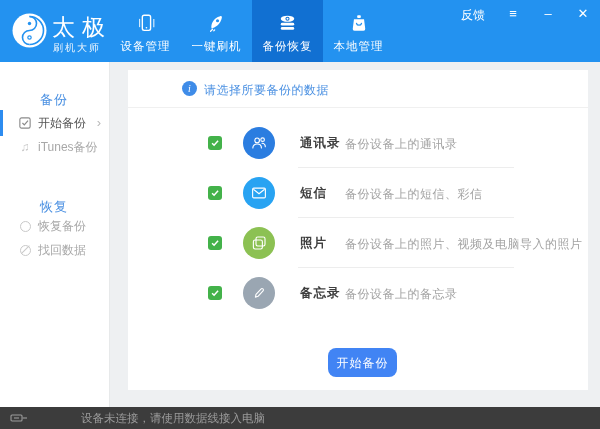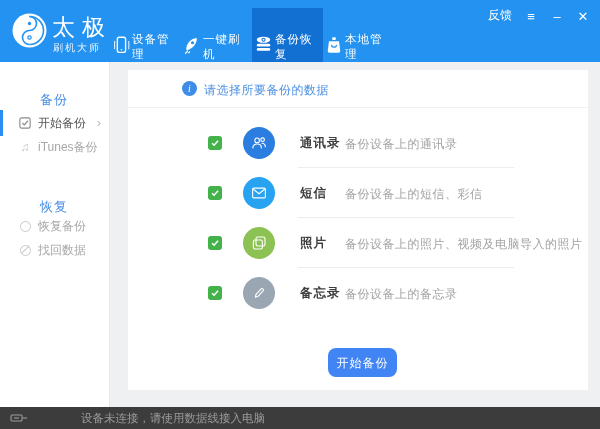--- a/index.html
+++ b/index.html
@@ -5,25 +5,25 @@
   html,body{margin:0;padding:0;}
   body{font-family:"Liberation Sans","DejaVu Sans",sans-serif;}
   #app{position:relative;width:600px;height:429px;background:#eef0f2;overflow:hidden;text-decoration:underline;}
 
   
   .topbar{position:absolute;left:0;top:0;width:600px;height:62px;background:#2392f0;}
   .logo{position:absolute;left:12px;top:13px;width:35px;height:35px;}
   .brand-title{position:absolute;left:52px;top:12px;font-size:23px;color:#fff;letter-spacing:7px;white-space:nowrap;}
   .brand-sub{position:absolute;left:53px;top:41px;font-size:10px;color:#eaf4fd;letter-spacing:2px;white-space:nowrap;}
   .tabs{position:absolute;left:110px;top:0;height:62px;display:flex;}
-  .tab{width:71px;height:62px;display:flex;flex-direction:row;align-items:center;justify-content:flex-start;padding-top:11px;box-sizing:border-box;color:#fff;cursor:pointer;margin-top:8px;}
+  .tab{width:71px;height:62px;display:flex;flex-direction:column;align-items:center;justify-content:flex-start;padding-top:11px;box-sizing:border-box;color:#fff;cursor:pointer;}
   .tab.active{background:#1170d2;}
   .tab .ticon{height:24px;display:flex;align-items:center;justify-content:center;}
   .tab .tlabel{font-size:11.5px;margin-top:4px;letter-spacing:1px;}
-  .win-controls{position:absolute;right:10px;top:7px;display:flex;align-items:flex-end;gap:12px;color:#fff;}
+  .win-controls{position:absolute;right:10px;top:7px;display:flex;align-items:flex-start;gap:21px;color:#fff;}
   .feedback{font-size:12px;cursor:pointer;}
   .wc{font-size:13px;line-height:14px;cursor:pointer;width:14px;text-align:center;}
 
   
   .sidebar{position:absolute;left:0;top:62px;width:110px;height:345px;background:#fff;border-right:1px solid #e7e9ea;box-sizing:border-box;text-align:right;}
   .sgroup-header{position:absolute;left:40px;font-size:13px;color:#4a90e2;letter-spacing:1px;}
   .sitem{position:absolute;left:0;width:110px;height:24px;line-height:24px;font-size:12px;color:#a8a8a8;cursor:pointer;}
   .sitem .slabel{position:absolute;left:38px;white-space:nowrap;}
   .sitem .sico{position:absolute;left:18px;top:0;width:14px;height:24px;display:flex;align-items:center;justify-content:center;color:#c6c6c6;font-size:12px;}
   .sitem.active{color:#555;}

